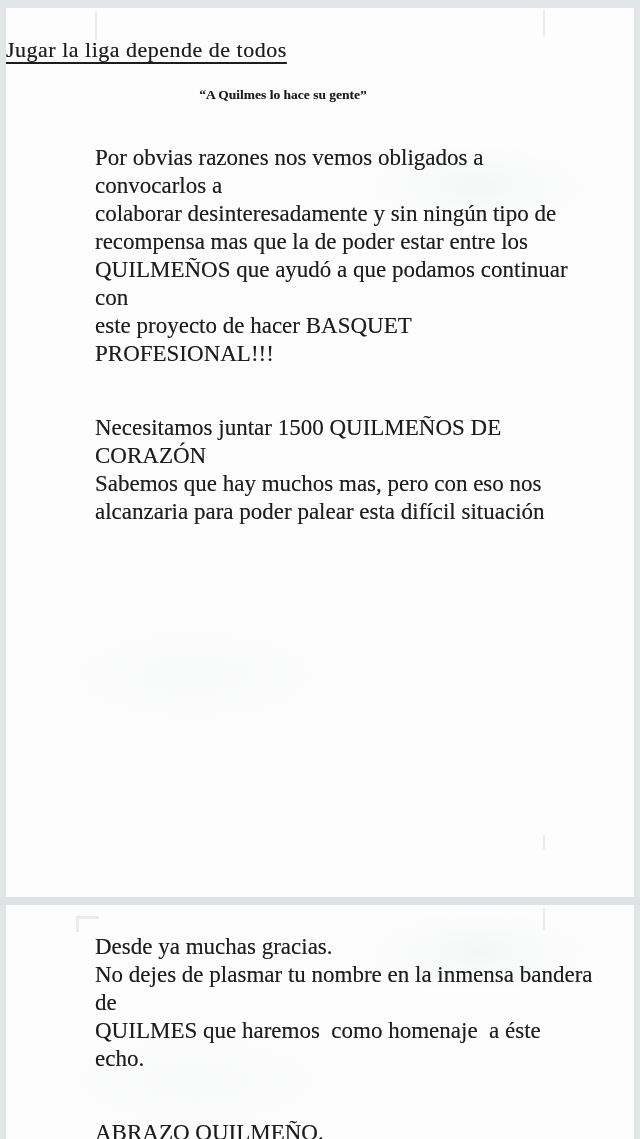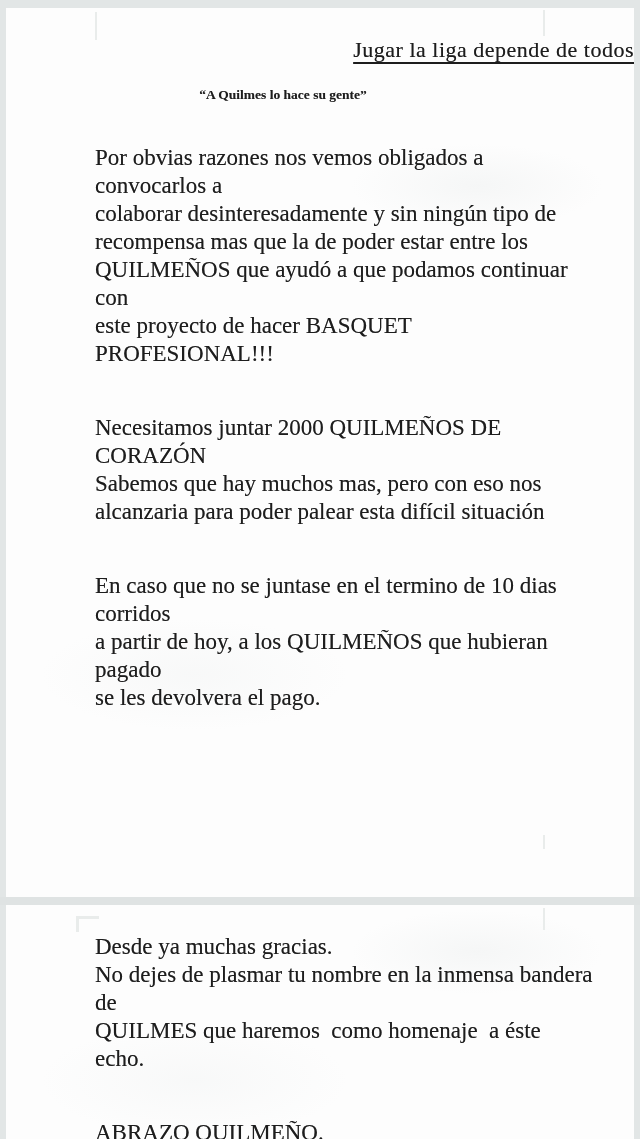--- a/index.html
+++ b/index.html
@@ -37,21 +37,21 @@
   .gap-band {
     position: absolute;
     left: 0;
     right: 0;
     top: 897px;
     height: 8px;
     background: var(--band, #dfe3e3);
   }
   .doc-title {
     margin: 26px 0 0 0;
-    text-align: right;
+    text-align: left;
     font-size: 22px;
     line-height: 32px;
     font-weight: 500;
     letter-spacing: 0.5px;
     text-decoration: underline;
     text-decoration-thickness: 2px;
     text-underline-offset: 5px;
     text-shadow: 0 0 0.6px rgba(20,20,20,0.55);
   }
   .doc-subtitle {
@@ -95,26 +95,23 @@
 
   <div class="page page-1">
     <h1 class="doc-title">Jugar la liga depende de todos</h1>
     <div class="doc-subtitle">“A Quilmes lo hace su gente”</div>
     <div class="body-text">
       <p>Por obvias razones nos vemos obligados a convocarlos a
 colaborar desinteresadamente y sin ningún tipo de
 recompensa mas que la de poder estar entre los
 QUILMEÑOS que ayudó a que podamos continuar con
 este proyecto de hacer BASQUET PROFESIONAL!!!</p>
-      <p>Necesitamos juntar 2000 QUILMEÑOS DE CORAZÓN
+      <p>Necesitamos juntar 1500 QUILMEÑOS DE CORAZÓN
 Sabemos que hay muchos mas, pero con eso nos
 alcanzaria para poder palear esta difícil situación</p>
-      <p>En caso que no se juntase en el termino de 10 dias corridos
-a partir de hoy, a los QUILMEÑOS que hubieran  pagado
-se les devolvera el pago.</p>
     </div>
   </div>
 
   <div class="gap-band"></div>
 
   <div class="page page-2">
     <div class="body-text">
       <p>Desde ya muchas gracias.
 No dejes de plasmar tu nombre en la inmensa bandera de
 QUILMES que haremos  como homenaje  a éste echo.</p>

